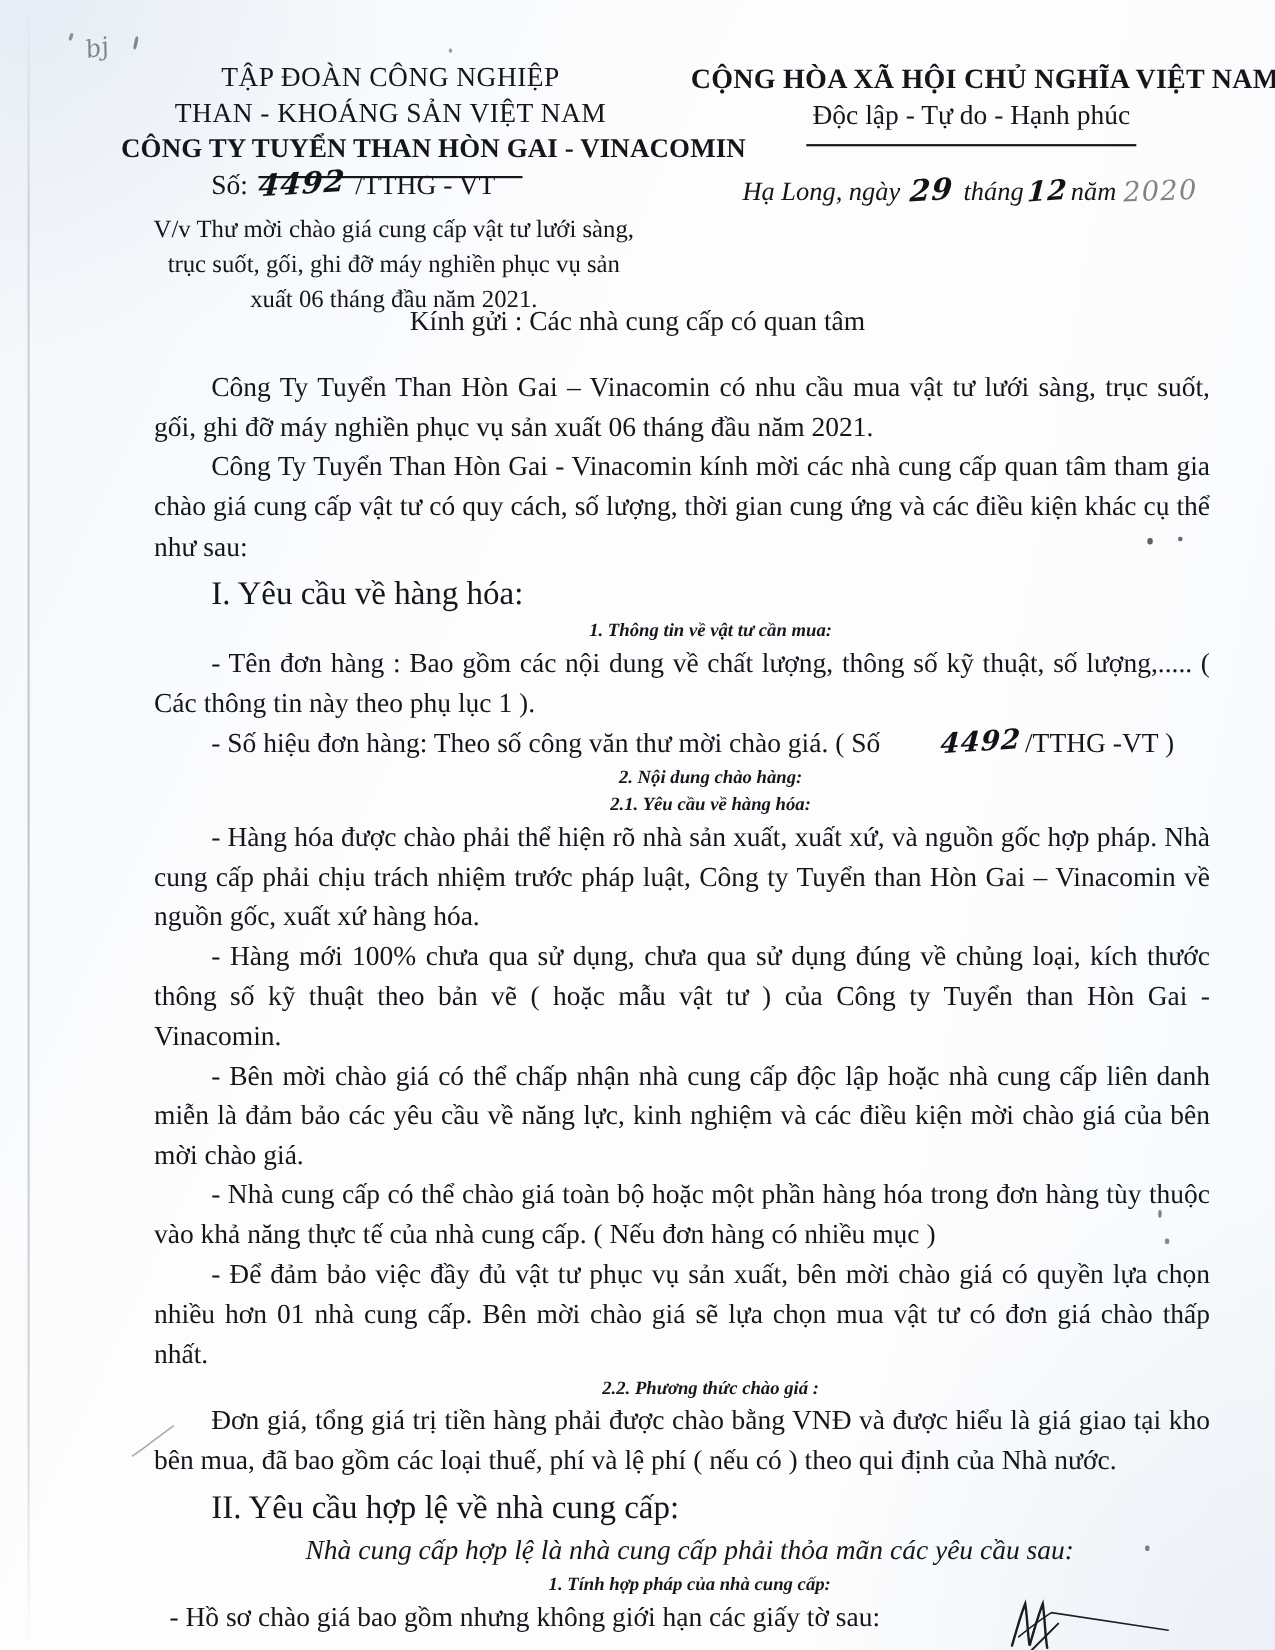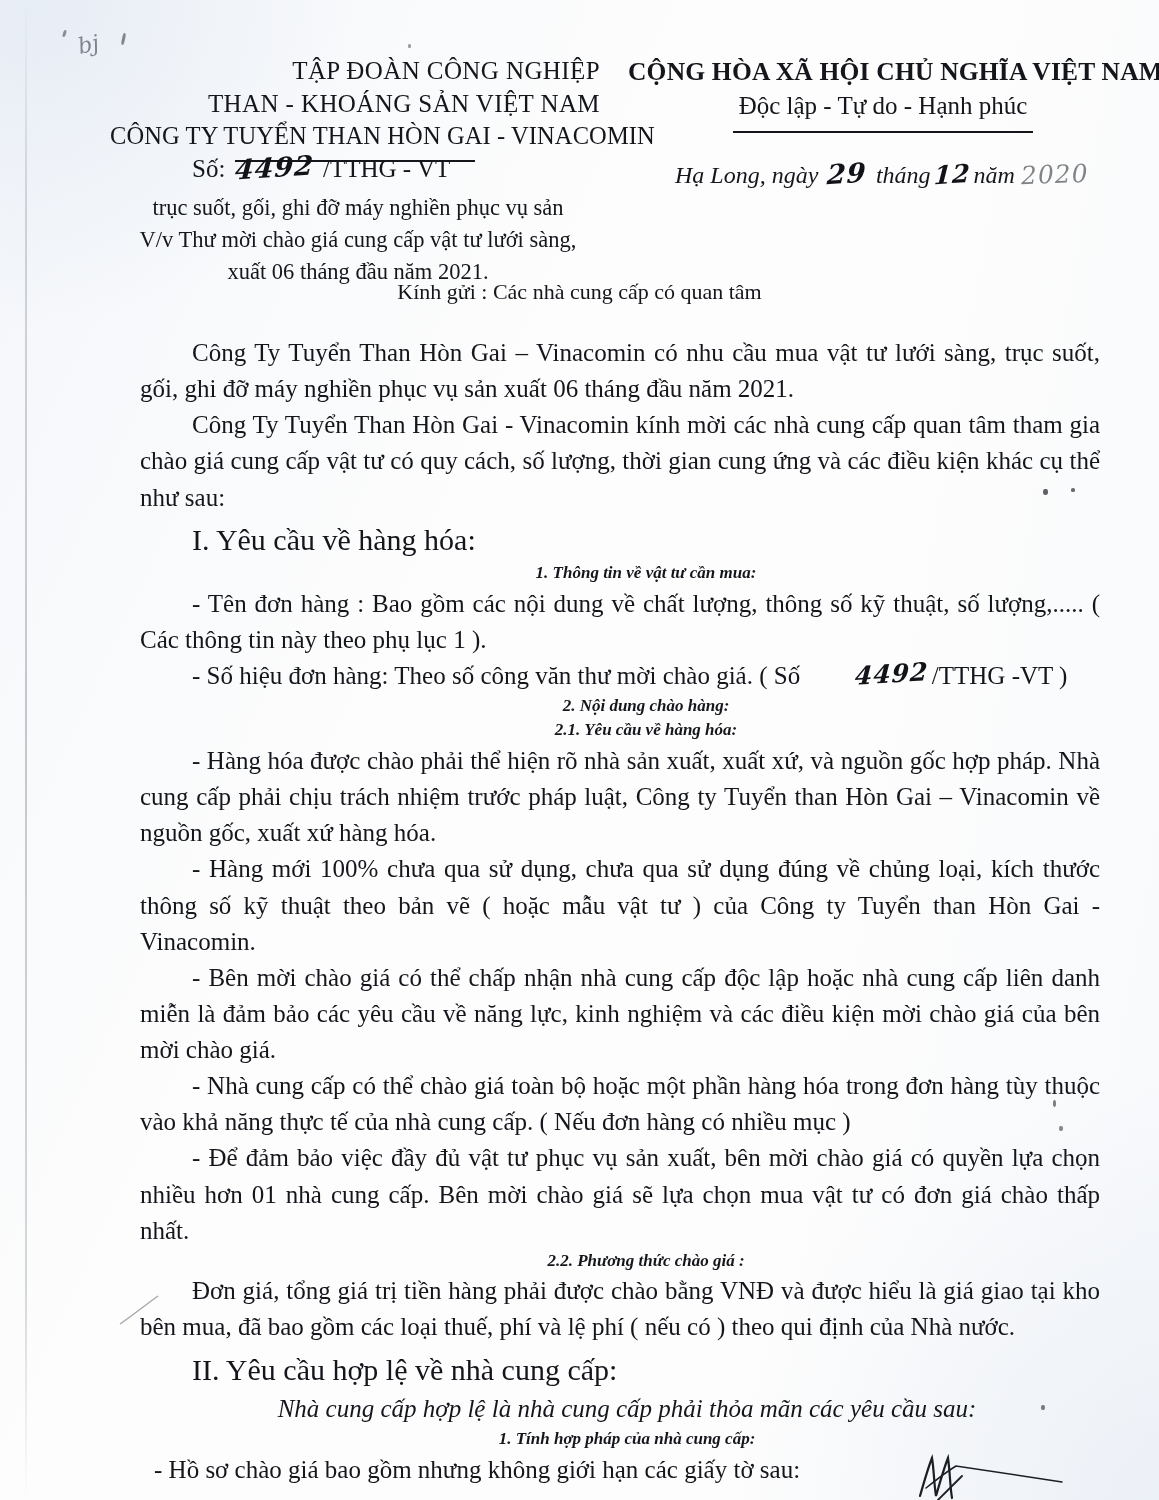--- a/index.html
+++ b/index.html
@@ -64,25 +64,24 @@
     left: 628px;
     top: 0;
     width: 510px;
     text-align: center;
   }
   .org-line1, .org-line2 {
     font-size: 25px;
     letter-spacing: 0.4px;
     line-height: 1.30;
     white-space: nowrap;
-    text-align: right;
   }
   .org-line3 {
     font-size: 24.5px;
-    font-weight: normal;
+    font-weight: bold;
     line-height: 1.34;
     letter-spacing: 0.1px;
     white-space: nowrap;
   }
   .nation-line1 {
     font-size: 25.5px;
     font-weight: bold;
     letter-spacing: 0.2px;
     line-height: 1.30;
     white-space: nowrap;
@@ -148,21 +147,21 @@
     font-size: 22.5px;
     line-height: 1.42;
   }
 
   .recipient {
     position: absolute;
     left: 0;
     top: 279px;
     width: 1159px;
     text-align: center;
-    font-size: 22px;
+    font-size: 25px;
   }
 
   
   .body-area {
     position: absolute;
     left: 140px;
     top: 335px;
     width: 960px;
   }
   p.para {
@@ -261,22 +260,22 @@
   </div>
 
   <div class="dateline">
     <span>Hạ Long, ngày</span>
     <span class="hand">29</span>
     <span>tháng</span><span class="hand hand-sm">12</span><span>năm</span>
     <span class="hand-faded">2020</span>
   </div>
 
   <div class="subject">
+    <div>V/v Thư mời chào giá cung cấp vật tư lưới sàng,</div>
     <div>trục suốt, gối, ghi đỡ máy nghiền phục vụ sản</div>
-    <div>V/v Thư mời chào giá cung cấp vật tư lưới sàng,</div>
     <div>xuất 06 tháng đầu năm 2021.</div>
   </div>
 
   <div class="recipient">Kính gửi : Các nhà cung cấp có quan tâm</div>
 
   <div class="body-area">
 
     <p class="para">Công Ty Tuyển Than Hòn Gai – Vinacomin có nhu cầu mua vật tư lưới sàng, trục suốt, gối, ghi đỡ máy nghiền phục vụ sản xuất 06 tháng đầu năm 2021.</p>
     <p class="para">Công Ty Tuyển Than Hòn Gai - Vinacomin kính mời các nhà cung cấp quan tâm tham gia chào giá cung cấp vật tư có quy cách, số lượng, thời gian cung ứng và các điều kiện khác cụ thể như sau:</p>
 

